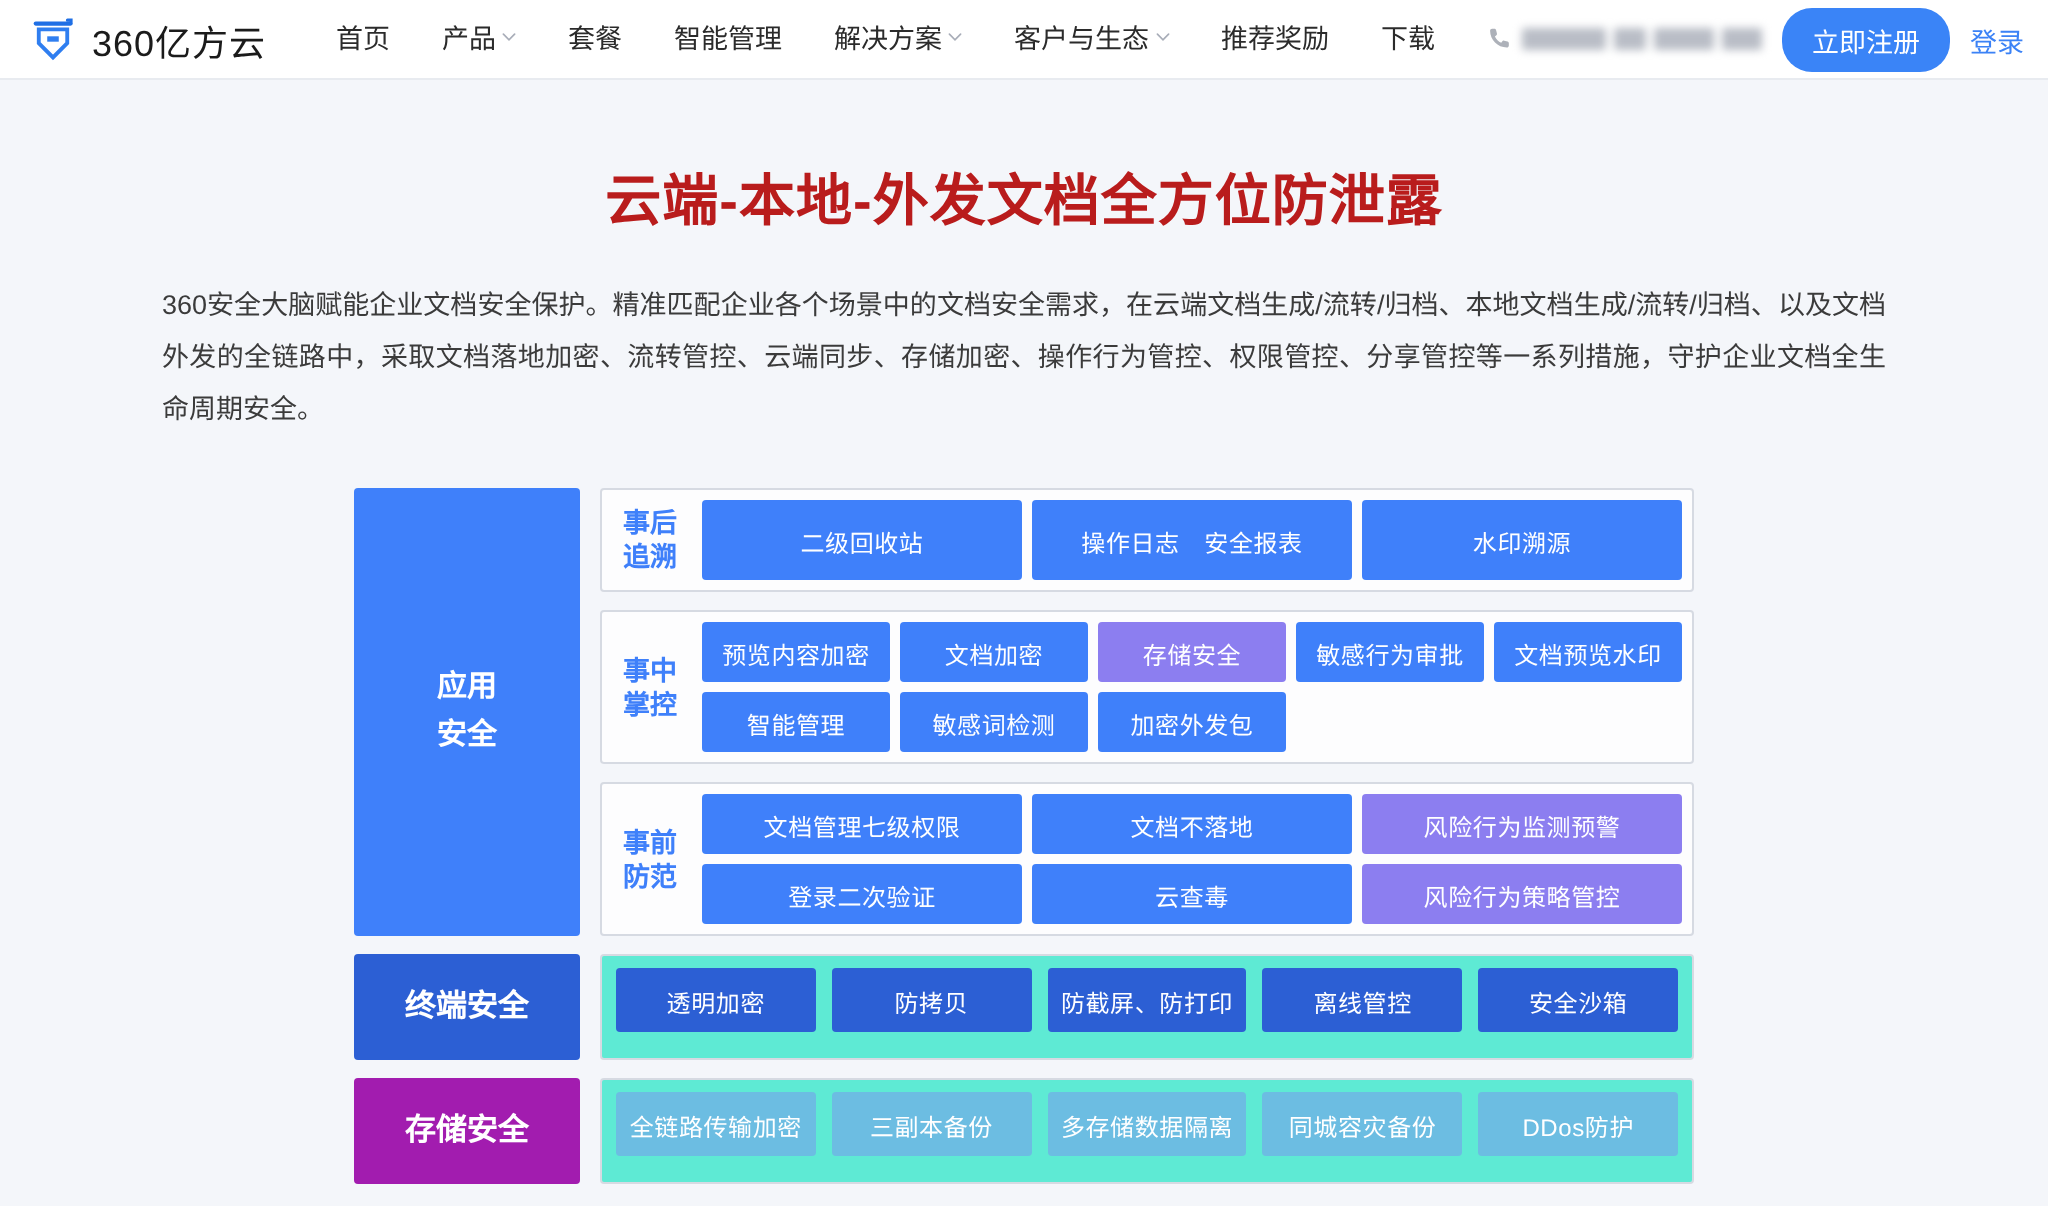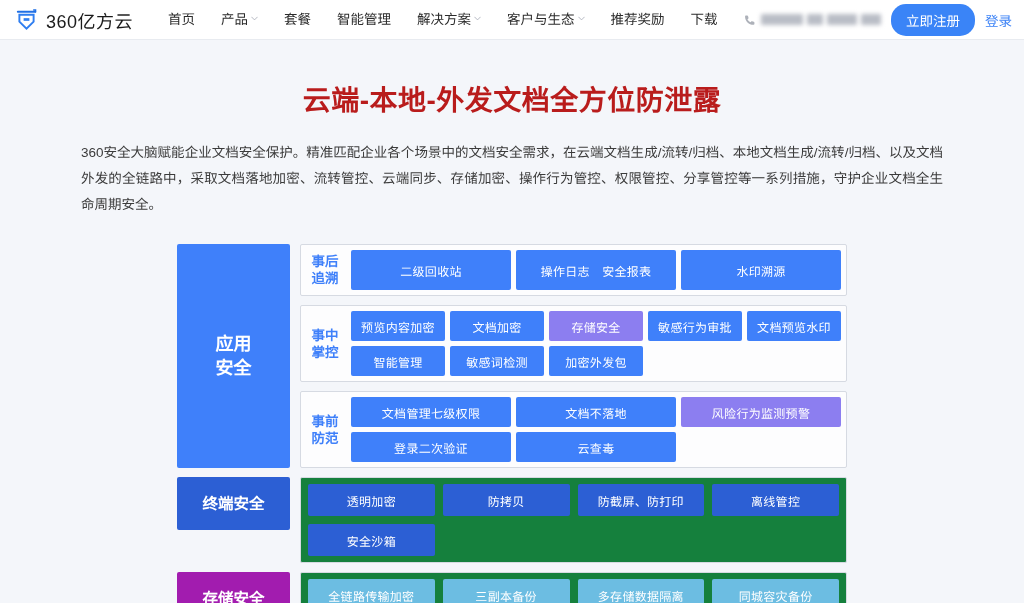--- a/index.html
+++ b/index.html
@@ -161,21 +161,21 @@
 
   .side-label {
     width: 113px;
     flex: 0 0 113px;
     display: flex;
     align-items: center;
     justify-content: center;
     text-align: center;
     color: #ffffff;
     font-weight: 700;
-    font-size: 18px;
+    font-size: 15px;
     line-height: 24px;
     border-radius: 2px;
   }
   .side-label.app  { background: #3f80fa; }
   .side-label.term { background: #2c5fd4; font-size: 15.5px; }
   .side-label.store{ background: #a21caf; font-size: 15.5px; }
 
   .app-rows {
     flex: 1 1 auto;
     display: flex;
@@ -235,25 +235,25 @@
   .bottom-row {
     display: flex;
     gap: 10px;
     align-items: stretch;
     margin-top: 9px;
   }
   .bottom-row .side-label { height: 53px; }
   .bottom-box {
     flex: 1 1 auto;
     border: 1px solid #d6dae2;
-    background: #15803d;
+    background: #5eead4;
     border-radius: 2px;
     padding: 6px 7px;
     display: grid;
-    grid-template-columns: repeat(4, 1fr);
+    grid-template-columns: repeat(5, 1fr);
     gap: 8px;
   }
   .bottom-box .chip { height: 32px; }
 </style>
 </head>
 <body>
 
 <div class="topbar">
 
   <div class="brand">
@@ -385,20 +385,21 @@
             <span>事前</span><br>
             <span>防范</span>
           </span>
         </div>
         <div class="phase-grid grid-3">
           <div class="chip">文档管理七级权限</div>
           <div class="chip">文档不落地</div>
           <div class="chip purple">风险行为监测预警</div>
           <div class="chip">登录二次验证</div>
           <div class="chip">云查毒</div>
+          <div class="chip purple">风险行为策略管控</div>
         </div>
       </div>
 
     </div>
   </div>
 
   <div class="bottom-row">
     <div class="side-label term">终端安全</div>
     <div class="bottom-box">
       <div class="chip deep">透明加密</div>

